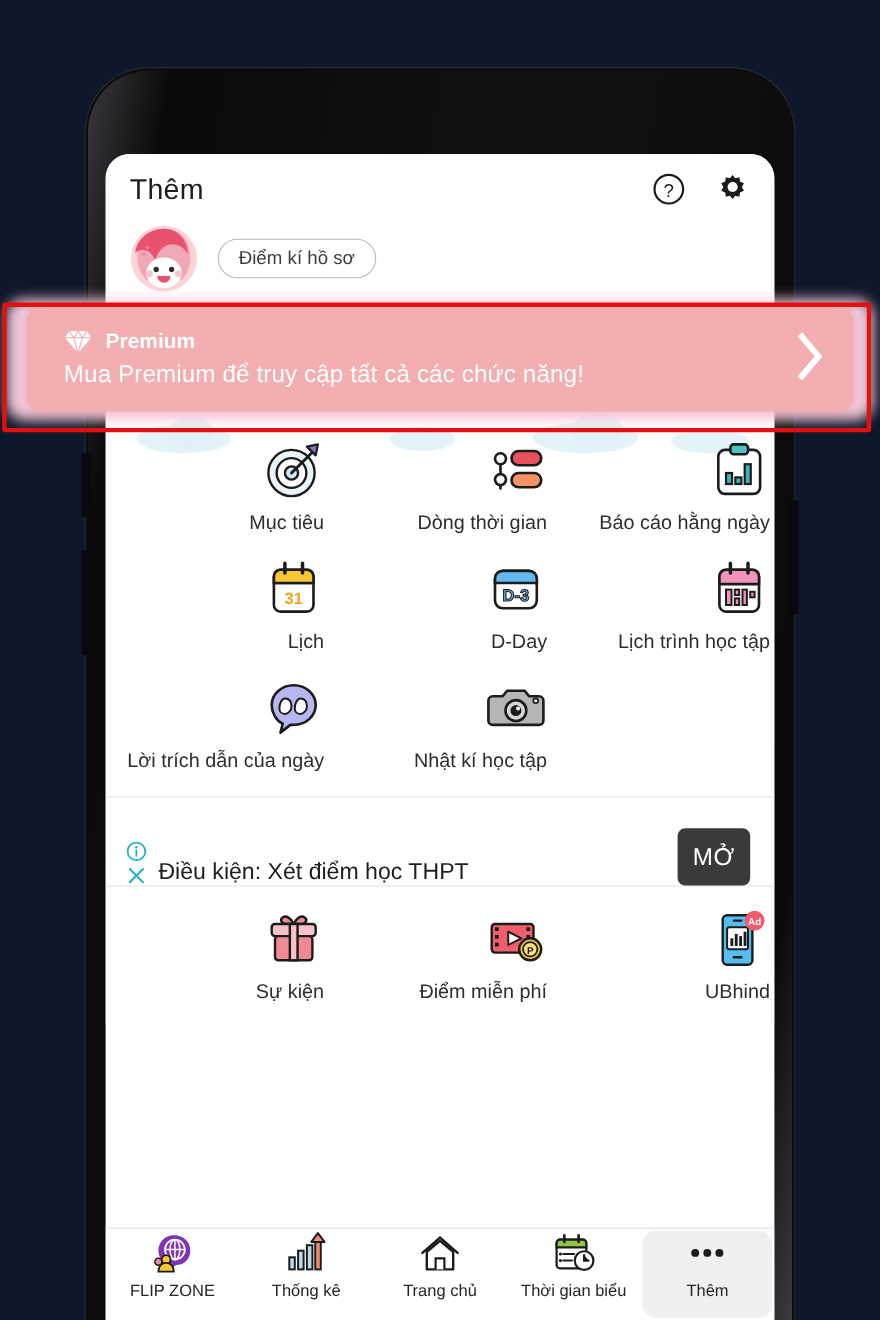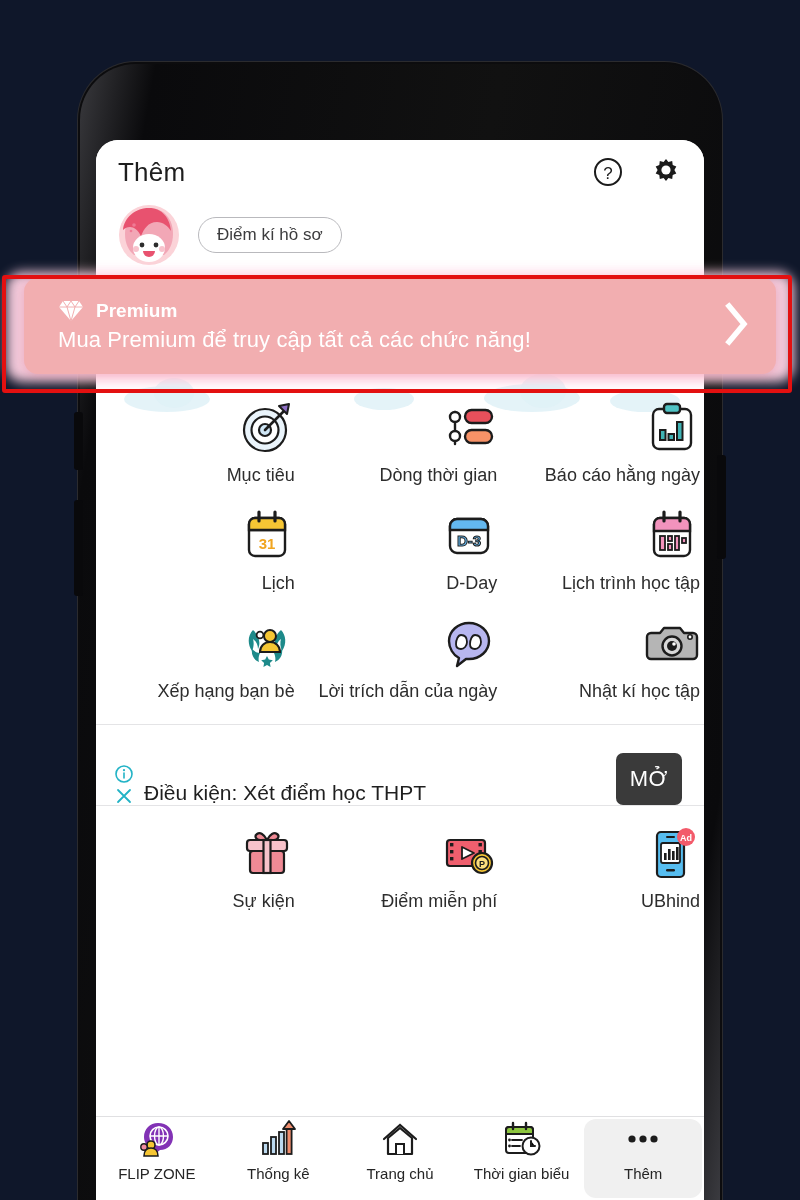--- a/index.html
+++ b/index.html
@@ -326,37 +326,20 @@
             <rect x="24" y="28" width="4" height="5" fill="#f293bd" stroke="#1c1c1c" stroke-width="1.8"></rect>
             <rect x="24" y="36" width="4" height="6" fill="#f293bd" stroke="#1c1c1c" stroke-width="1.8"></rect>
             <rect x="31" y="28" width="4" height="14" fill="#f293bd" stroke="#1c1c1c" stroke-width="1.8"></rect>
             <rect x="38" y="30" width="4" height="5" fill="#f293bd" stroke="#1c1c1c" stroke-width="1.8"></rect>
           </svg>
         </span>
         <div class="grid-label">Lịch trình học tập</div>
       </div>
 
 
-      <div class="grid-cell">
-        <span>
-          <svg class="grid-ico" viewBox="0 0 56 56">
-            <g fill="#1d8a8a">
-              <path d="M14 14c-5 5-6 14-1 21 2-4 2-9 1-12 3 2 5 6 5 10 3-6 1-14-5-19z"></path>
-              <path d="M42 14c5 5 6 14 1 21-2-4-2-9-1-12-3 2-5 6-5 10-3-6-1-14 5-19z"></path>
-              <path d="M13 33c-1 6 2 11 7 13-1-3 0-7 1-9-3 0-6-2-8-4z"></path>
-              <path d="M43 33c1 6-2 11-7 13 1-3 0-7-1-9 3 0 6-2 8-4z"></path>
-            </g>
-            <circle cx="31" cy="20" r="6" fill="#f6c634" stroke="#1c1c1c" stroke-width="2"></circle>
-            <path d="M21 36c0-6 4.5-10 10-10s10 4 10 10z" fill="#f6c634" stroke="#1c1c1c" stroke-width="2"></path>
-            <circle cx="21" cy="19" r="3.4" fill="#fff" stroke="#1c1c1c" stroke-width="1.8"></circle>
-            <path d="M28 40l1.8 3.6 4 .6-2.9 2.8.7 4-3.6-1.9-3.6 1.9.7-4-2.9-2.8 4-.6z" fill="#1d8a8a"></path>
-          </svg>
-        </span>
-        <div class="grid-label">Xếp hạng bạn bè</div>
-      </div>
 
       <div class="grid-cell">
         <span>
           <svg class="grid-ico" viewBox="0 0 56 56">
             <path d="M28 7c11 0 20 8 20 18s-9 18-20 18h-3l-9 7 2-8c-6-3-10-10-10-17C8 15 17 7 28 7z" fill="#b7b6ef" stroke="#1c1c1c" stroke-width="2.4" stroke-linejoin="round"></path>
             <path d="M20 19c4 0 6 3 6 7s-3 7-6 7-5-2-5-5c0-4 2-9 5-9z" fill="#fff" stroke="#1c1c1c" stroke-width="1.8"></path>
             <path d="M34 19c4 0 6 3 6 7s-3 7-6 7-5-2-5-5c0-4 2-9 5-9z" fill="#fff" stroke="#1c1c1c" stroke-width="1.8"></path>
           </svg>
         </span>
         <div class="grid-label">Lời trích dẫn của ngày</div>

